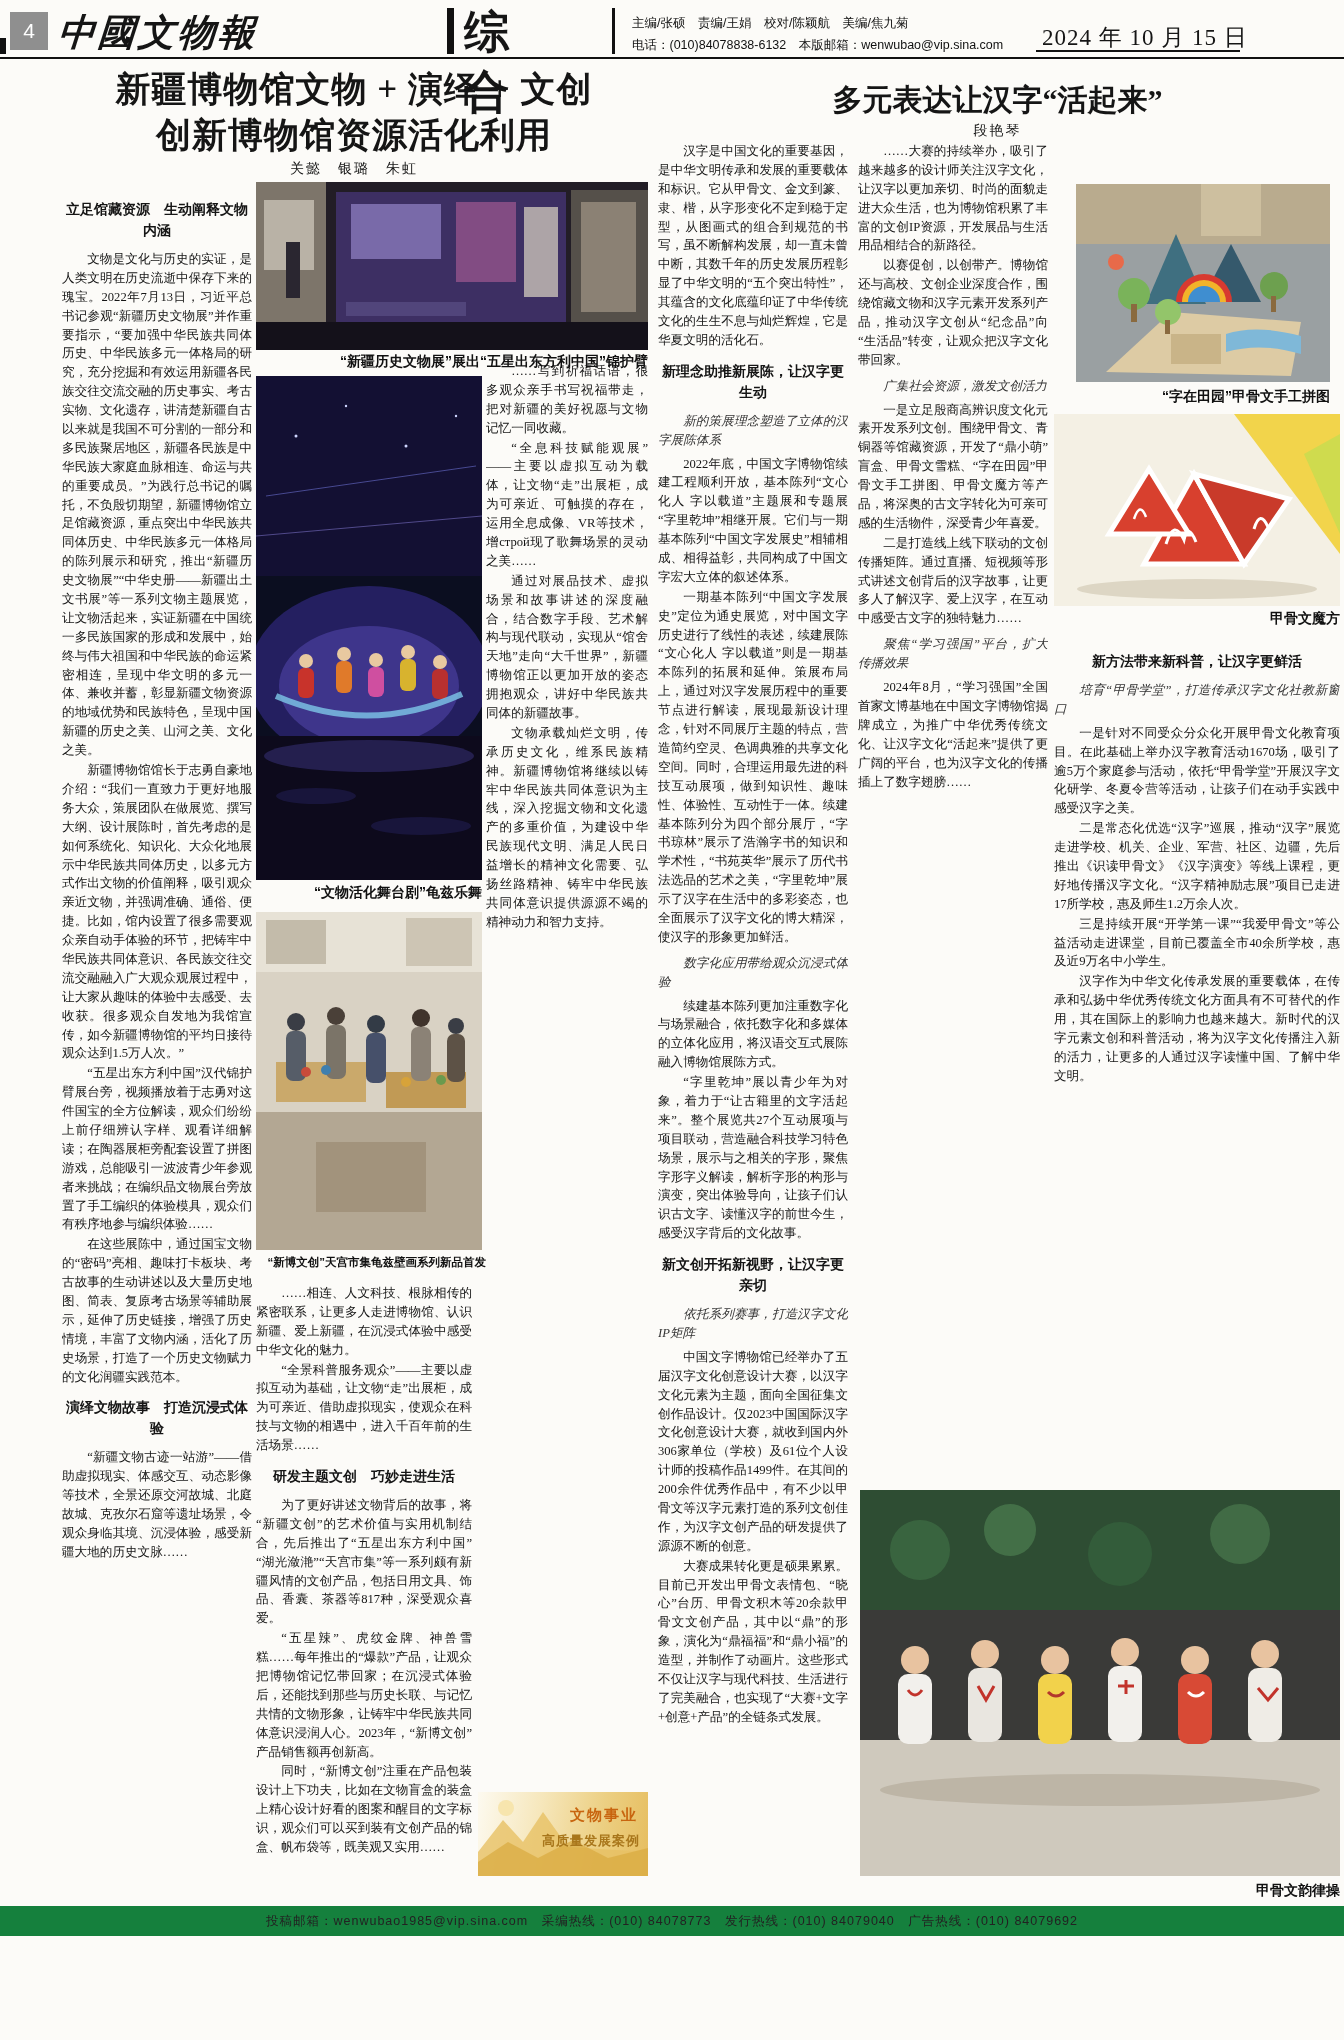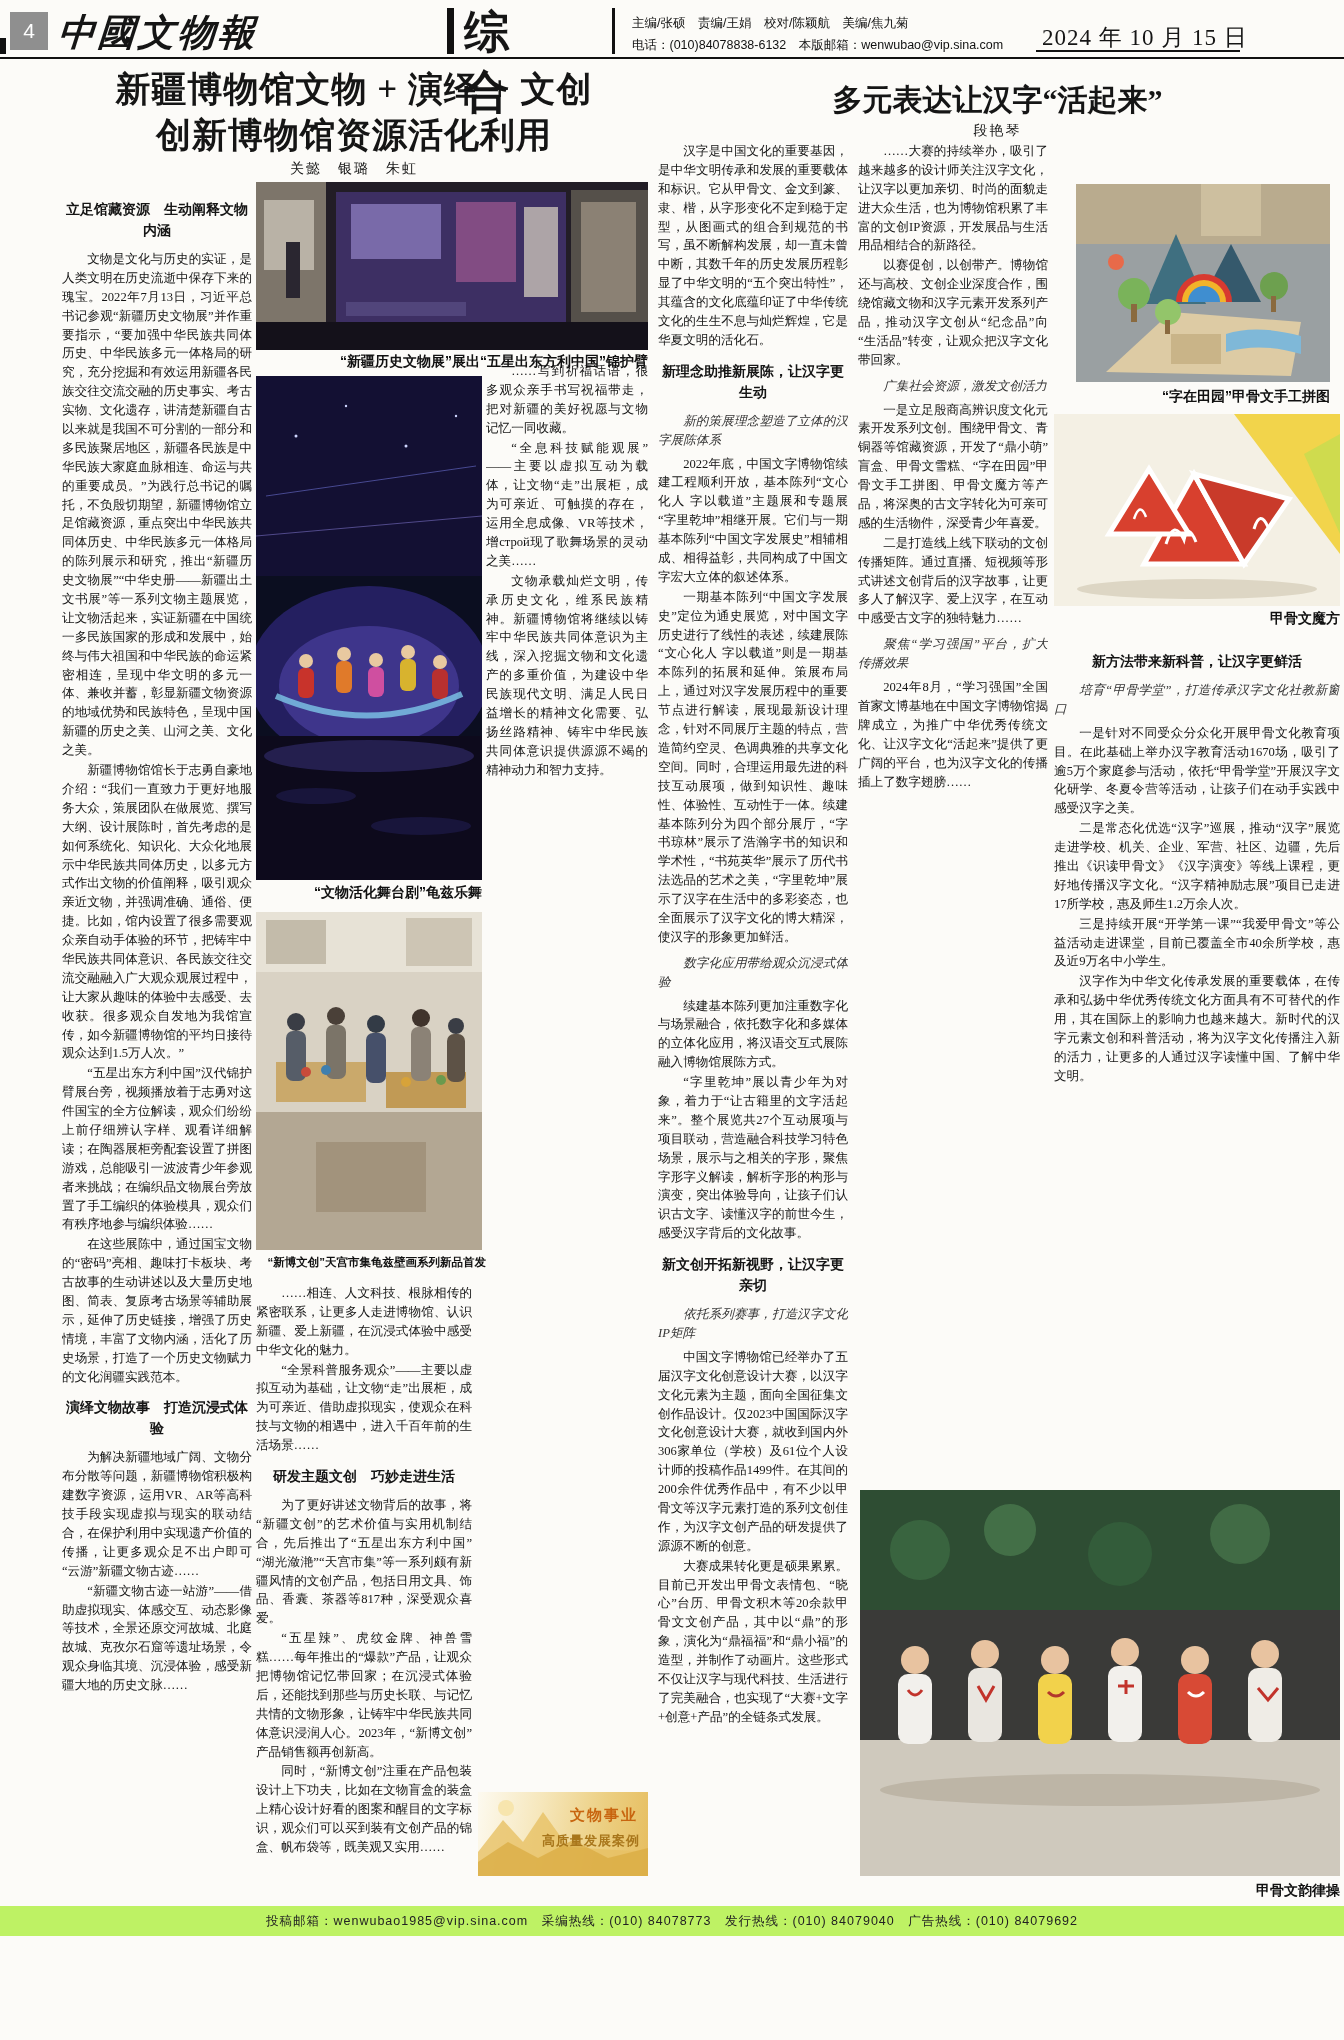--- a/index.html
+++ b/index.html
@@ -34,21 +34,21 @@
   .caption{font-family:"Liberation Sans",sans-serif;font-weight:bold;font-size:14px;text-align:right;color:#111;}
   .photo{display:block;background:#ddd;}
   
   .badge{left:478px;top:1792px;width:170px;height:84px;overflow:hidden;
          background:linear-gradient(100deg,#fdfaf0 0%,#f6e7bc 35%,#eccf82 70%,#e6bd5e 100%);}
   .badge .t1{position:absolute;right:10px;top:14px;color:#c8650f;font-weight:bold;font-size:15px;
              font-family:"Liberation Sans",sans-serif;letter-spacing:2px;}
   .badge .t2{position:absolute;right:8px;top:40px;color:#a8761b;font-weight:bold;font-size:13px;
              font-family:"Liberation Sans",sans-serif;letter-spacing:1px;}
   
-  .footerbar{left:0;top:1906px;width:1344px;height:30px;background:#bef264;display:flex;
+  .footerbar{left:0;top:1906px;width:1344px;height:30px;background:#15803d;display:flex;
              align-items:center;justify-content:center;font-family:"Liberation Sans",sans-serif;
              font-size:12.5px;color:#222;letter-spacing:1px;}
 </style>
 </head>
 <body>
 
 <div class="abs foldmark"></div>
 <div class="abs pagebox">
   <span>4</span>
 </div>
@@ -68,21 +68,20 @@
 <div class="abs hl hl-left" style="top:112px;">创新博物馆资源活化利用</div>
 <div class="abs byline" style="left:60px;top:160px;width:588px;">关懿　银璐　朱虹</div>
 
 <div class="abs col" style="left:62px;top:188px;width:190px;height:1710px;">
     <div class="blk-sub">立足馆藏资源　生动阐释文物内涵</div>
     <div class="blk-p">文物是文化与历史的实证，是人类文明在历史流逝中保存下来的瑰宝。2022年7月13日，习近平总书记参观“新疆历史文物展”并作重要指示，“要加强中华民族共同体历史、中华民族多元一体格局的研究，充分挖掘和有效运用新疆各民族交往交流交融的历史事实、考古实物、文化遗存，讲清楚新疆自古以来就是我国不可分割的一部分和多民族聚居地区，新疆各民族是中华民族大家庭血脉相连、命运与共的重要成员。”为践行总书记的嘱托，不负殷切期望，新疆博物馆立足馆藏资源，重点突出中华民族共同体历史、中华民族多元一体格局的陈列展示和研究，推出“新疆历史文物展”“中华史册——新疆出土文书展”等一系列文物主题展览，让文物活起来，实证新疆在中国统一多民族国家的形成和发展中，始终与伟大祖国和中华民族的命运紧密相连，呈现中华文明的多元一体、兼收并蓄，彰显新疆文物资源的地域优势和民族特色，呈现中国新疆的历史之美、山河之美、文化之美。</div>
     <div class="blk-p">新疆博物馆馆长于志勇自豪地介绍：“我们一直致力于更好地服务大众，策展团队在做展览、撰写大纲、设计展陈时，首先考虑的是如何系统化、知识化、大众化地展示中华民族共同体历史，以多元方式作出文物的价值阐释，吸引观众亲近文物，并强调准确、通俗、便捷。比如，馆内设置了很多需要观众亲自动手体验的环节，把铸牢中华民族共同体意识、各民族交往交流交融融入广大观众观展过程中，让大家从趣味的体验中去感受、去收获。很多观众自发地为我馆宣传，如今新疆博物馆的平均日接待观众达到1.5万人次。”</div>
     <div class="blk-p">“五星出东方利中国”汉代锦护臂展台旁，视频播放着于志勇对这件国宝的全方位解读，观众们纷纷上前仔细辨认字样、观看详细解读；在陶器展柜旁配套设置了拼图游戏，总能吸引一波波青少年参观者来挑战；在编织品文物展台旁放置了手工编织的体验模具，观众们有秩序地参与编织体验……</div>
     <div class="blk-p">在这些展陈中，通过国宝文物的“密码”亮相、趣味打卡板块、考古故事的生动讲述以及大量历史地图、简表、复原考古场景等辅助展示，延伸了历史链接，增强了历史情境，丰富了文物内涵，活化了历史场景，打造了一个历史文物赋力的文化润疆实践范本。</div>
     <div class="blk-sub">演绎文物故事　打造沉浸式体验</div>
-    <div class="blk-p">为解决新疆地域广阔、文物分布分散等问题，新疆博物馆积极构建数字资源，运用VR、AR等高科技手段实现虚拟与现实的联动结合，在保护利用中实现遗产价值的传播，让更多观众足不出户即可“云游”新疆文物古迹……</div>
     <div class="blk-p">“新疆文物古迹一站游”——借助虚拟现实、体感交互、动态影像等技术，全景还原交河故城、北庭故城、克孜尔石窟等遗址场景，令观众身临其境、沉浸体验，感受新疆大地的历史文脉……</div>
   </div>
 
 <svg class="abs photo" style="left:256px;top:182px;" width="392" height="168" viewBox="0 0 392 168">
   <rect width="392" height="168" fill="#221d26"></rect>
   <rect x="0" y="0" width="70" height="140" fill="#7d756a"></rect>
   <rect x="8" y="18" width="50" height="70" fill="#b9b2a6"></rect>
   <rect x="30" y="60" width="14" height="56" fill="#2a2630"></rect>
   <rect x="80" y="10" width="230" height="130" fill="#3d2f63"></rect>
   <rect x="95" y="22" width="90" height="55" fill="#8d7fc0" opacity="0.75"></rect>
@@ -158,20 +157,21 @@
     <div class="blk-p">……相连、人文科技、根脉相传的紧密联系，让更多人走进博物馆、认识新疆、爱上新疆，在沉浸式体验中感受中华文化的魅力。</div>
     <div class="blk-p">“全景科普服务观众”——主要以虚拟互动为基础，让文物“走”出展柜，成为可亲近、借助虚拟现实，使观众在科技与文物的相遇中，进入千百年前的生活场景……</div>
     <div class="blk-sub">研发主题文创　巧妙走进生活</div>
     <div class="blk-p">为了更好讲述文物背后的故事，将“新疆文创”的艺术价值与实用机制结合，先后推出了“五星出东方利中国”“湖光潋滟”“天宫市集”等一系列颇有新疆风情的文创产品，包括日用文具、饰品、香囊、茶器等817种，深受观众喜爱。</div>
     <div class="blk-p">“五星辣”、虎纹金牌、神兽雪糕……每年推出的“爆款”产品，让观众把博物馆记忆带回家；在沉浸式体验后，还能找到那些与历史长联、与记忆共情的文物形象，让铸牢中华民族共同体意识浸润人心。2023年，“新博文创”产品销售额再创新高。</div>
     <div class="blk-p">同时，“新博文创”注重在产品包装设计上下功夫，比如在文物盲盒的装盒上精心设计好看的图案和醒目的文字标识，观众们可以买到装有文创产品的锦盒、帆布袋等，既美观又实用……</div>
   </div>
 <div class="abs col" style="left:486px;top:362px;width:162px;height:1424px;">
     <div class="blk-p">……写到祈福话语，很多观众亲手书写祝福带走，把对新疆的美好祝愿与文物记忆一同收藏。</div>
     <div class="blk-p">“全息科技赋能观展”——主要以虚拟互动为载体，让文物“走”出展柜，成为可亲近、可触摸的存在，运用全息成像、VR等技术，增строй现了歌舞场景的灵动之美……</div>
+    <div class="blk-p">通过对展品技术、虚拟场景和故事讲述的深度融合，结合数字手段、艺术解构与现代联动，实现从“馆舍天地”走向“大千世界”，新疆博物馆正以更加开放的姿态拥抱观众，讲好中华民族共同体的新疆故事。</div>
     <div class="blk-p">文物承载灿烂文明，传承历史文化，维系民族精神。新疆博物馆将继续以铸牢中华民族共同体意识为主线，深入挖掘文物和文化遗产的多重价值，为建设中华民族现代文明、满足人民日益增长的精神文化需要、弘扬丝路精神、铸牢中华民族共同体意识提供源源不竭的精神动力和智力支持。</div>
   </div>
 
 <div class="abs badge">
   <svg width="170" height="84" viewBox="0 0 170 84" style="position:absolute;left:0;top:0;">
     <path d="M0 60 L25 28 L45 50 L65 20 L90 55 L170 60 L170 84 L0 84 Z" fill="#e7c064" opacity="0.8"></path>
     <path d="M0 70 L30 50 L60 66 L95 48 L130 66 L170 56 L170 84 L0 84 Z" fill="#d9a93e" opacity="0.7"></path>
     <circle cx="28" cy="16" r="8" fill="#f6e3a8" opacity="0.9"></circle>
   </svg>
   <span class="t1">文物事业</span>

